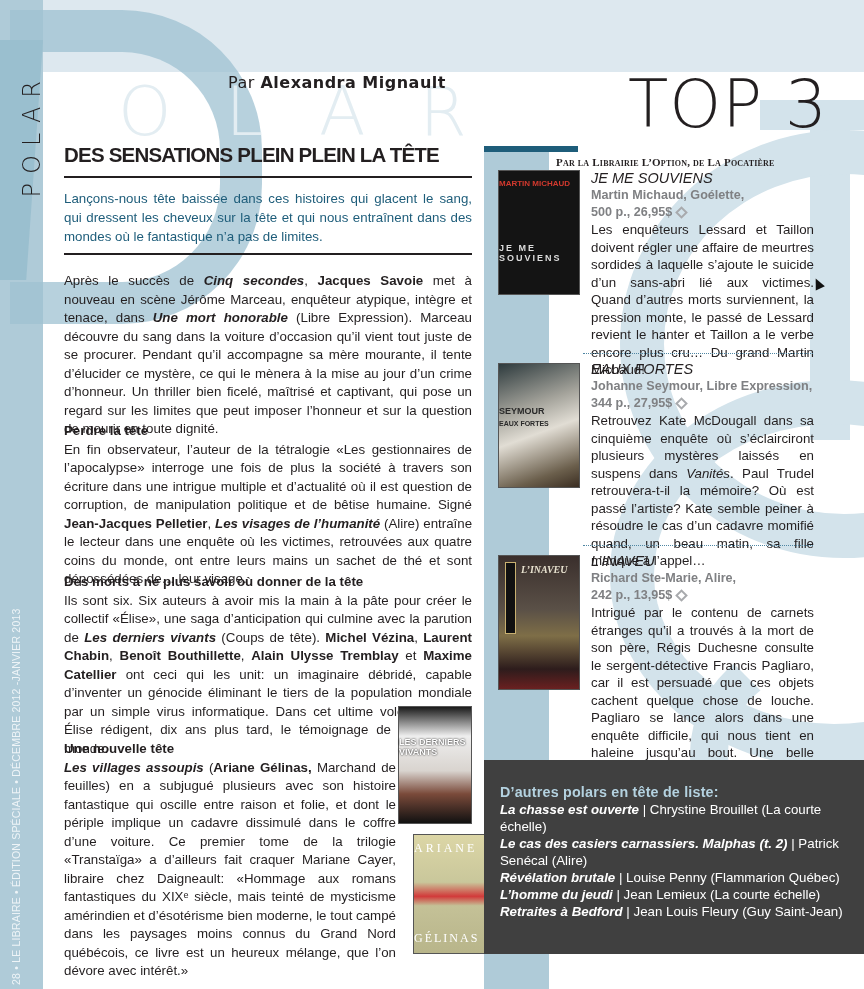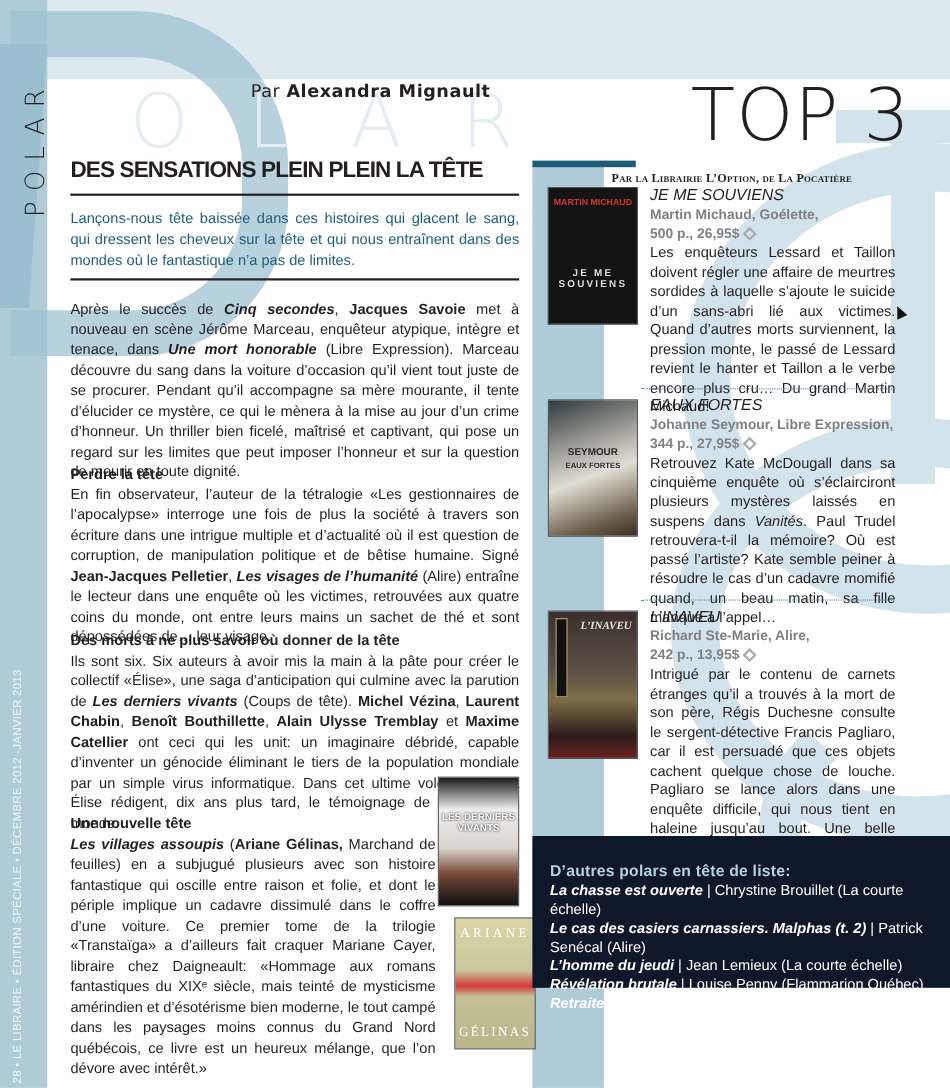--- a/index.html
+++ b/index.html
@@ -39,30 +39,30 @@
 
   
   .top3 { left:628px; top:72px; font-size:66px; font-weight:300; color:#231f20; letter-spacing:1px; font-family:"DejaVu Sans", sans-serif; line-height:1; }
   .top3-bar { left:484px; top:146px; width:94px; height:6px; background:#1e5d7a; }
   .top3-sub { left:556px; top:140px; font-size:11px; font-weight:bold; color:#231f20; font-variant:small-caps; font-family:Liberation Serif, serif; letter-spacing:0.2px; white-space:nowrap;margin-top:16px; }
 
   .book-cover { left:498px; width:80px; }
   .bc1 { top:170px; height:123px; background:#141414; }
   .bc2 { top:363px; height:123px; background:linear-gradient(160deg,#2e3b3e 0%,#a4a39b 35%,#e1ddd4 55%,#6b5f4c 85%,#3b2e22 100%); }
   .bc3 { top:555px; height:133px; background:linear-gradient(180deg,#3a2f2c 0%,#5a5047 40%,#7e6e47 60%,#2d1c1c 85%,#6a2020 100%); }
-  .bc-text { position:absolute; left:0; width:100%; text-align:center; font-family:"Liberation Sans", sans-serif; font-weight:bold; }
+  .bc-text { position:absolute; left:0; width:100%; text-align:left; font-family:"Liberation Sans", sans-serif; font-weight:bold; }
 
   .book { left:591px; width:223px; font-family:"Liberation Sans", sans-serif; }
   .book .btitle { font-style:italic; font-size:14.5px; color:#231f20; line-height:17px; }
   .book .bmeta { font-size:12.6px; font-weight:bold; color:#7f8083; line-height:17px; }
   .book .bdesc { font-size:13.3px; color:#231f20; line-height:17.5px; text-align:justify; }
   .diamond { display:inline-block; width:9px; height:9px; border:2px solid #a8aaad; transform:rotate(45deg); margin-left:5px; vertical-align:middle; box-sizing:border-box; }
   .dots { left:583px; width:230px; height:0; border-top:1.5px dotted #4e86a3; }
 
-  .others { left:484px; top:760px; width:380px; height:138px; background:#0f172a; }
+  .others { left:484px; top:760px; width:380px; height:194px; background:#404040; }
   .others-inner { position:absolute; left:16px; top:24px; width:360px; font-family:"Liberation Sans", sans-serif; font-size:13.3px; line-height:17px; color:#ffffff; }
   .others-inner .ohead { color:#b4d2e0; font-weight:bold; font-size:14.3px; letter-spacing:0.2px; }
   .others-inner i { font-weight:bold; }
 
   .footer-vert { left:10px; top:985px; transform:rotate(-90deg); transform-origin:top left; font-size:10.5px; color:#eef4f7; white-space:nowrap; font-family:"Liberation Sans", sans-serif; letter-spacing:0.2px; }
   .cursor { left:813px; top:278px; width:0; height:0; border-left:5px solid transparent; border-right:5px solid transparent; border-bottom:11px solid #111; transform:rotate(-25deg); }
 </style>
 </head>
 <body>
 
@@ -157,21 +157,21 @@
   <div class="bmeta">Richard Ste-Marie, Alire,</div>
   <div class="bmeta"><span>242 p., 13,95$</span><span class="diamond"></span></div>
   <div class="bdesc">Intrigué par le contenu de carnets étranges qu’il a trouvés à la mort de son père, Régis Duchesne consulte le sergent-détective Francis Pagliaro, car il est persuadé que ces objets cachent quelque chose de louche. Pagliaro se lance alors dans une enquête difficile, qui nous tient en haleine jusqu’au bout. Une belle réussite!</div>
 </div>
 
 <div class="abs others">
   <div class="others-inner">
     <div class="ohead">D’autres polars en tête de liste:</div>
     <div><i>La chasse est ouverte</i><span> | Chrystine Brouillet (La courte échelle)</span></div>
     <div><i>Le cas des casiers carnassiers. Malphas (t. 2)</i><span> | Patrick Senécal (Alire)</span></div>
+    <div><i>Révélation brutale</i><span> | Louise Penny (Flammarion Québec)</span></div>
     <div><i>L’homme du jeudi</i><span> | Jean Lemieux (La courte échelle)</span></div>
-    <div><i>Révélation brutale</i><span> | Louise Penny (Flammarion Québec)</span></div>
     <div><i>Retraites à Bedford</i><span> | Jean Louis Fleury (Guy Saint-Jean)</span></div>
   </div>
 </div>
 
 <div class="abs footer-vert">28 • LE LIBRAIRE • ÉDITION SPÉCIALE • DÉCEMBRE 2012 -JANVIER 2013</div>
 
 <div class="abs cursor"></div>
 
 </body></html>

